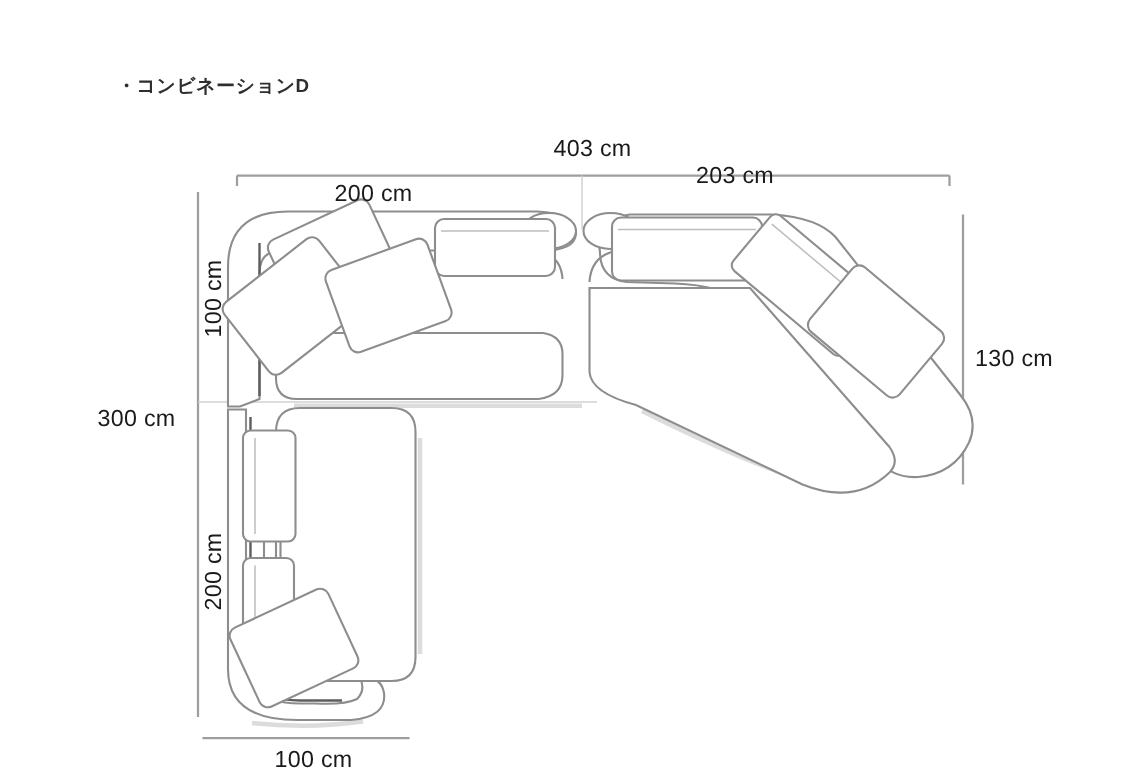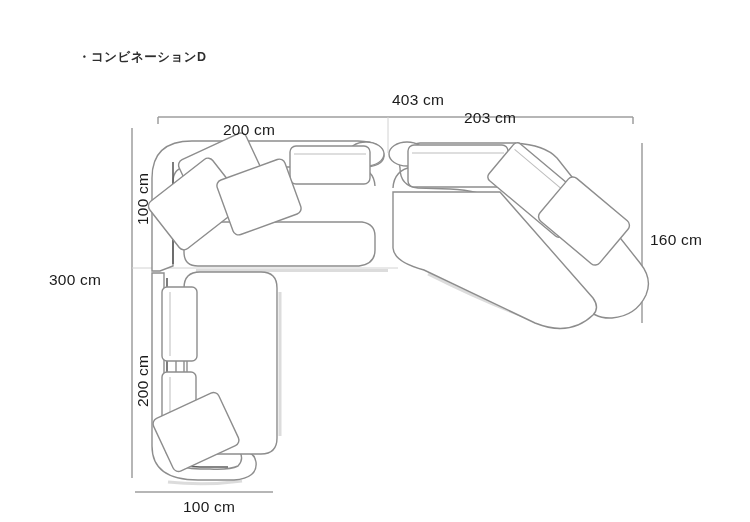--- a/index.html
+++ b/index.html
@@ -113,28 +113,28 @@
       <path class="sofa-stroke" d="M176,361 V372 M187,361 V372"></path>
       <rect class="sofa-line" x="162" y="372" width="34" height="70" rx="5"></rect>
       <path class="fold" d="M170,377 V437"></path>
 
       <g transform="translate(196,432) rotate(-25)">
         <rect class="sofa-line" x="-36" y="-29" width="72" height="58" rx="6"></rect>
       </g>
     </g>
   </svg>
 
-  <div class="dim-label" style="left:418px;top:100px">403 cm</div>
+  <div class="dim-label" style="left:395px;top:100px">403 cm</div>
 
   <div class="dim-label" style="left:249px;top:130px">200 cm</div>
 
   <div class="dim-label" style="left:490px;top:118px">203 cm</div>
 
   <div class="dim-label rot" style="left:143px;top:199px">100 cm</div>
 
-  <div class="dim-label" style="left:75px;top:280px">300 cm</div>
+  <div class="dim-label" style="left:91px;top:280px">300 cm</div>
 
   <div class="dim-label rot" style="left:143px;top:381px">200 cm</div>
 
-  <div class="dim-label" style="left:676px;top:240px">160 cm</div>
+  <div class="dim-label" style="left:676px;top:240px">130 cm</div>
 
   <div class="dim-label" style="left:209px;top:507px">100 cm</div>
 </div>
 
 </body></html>

